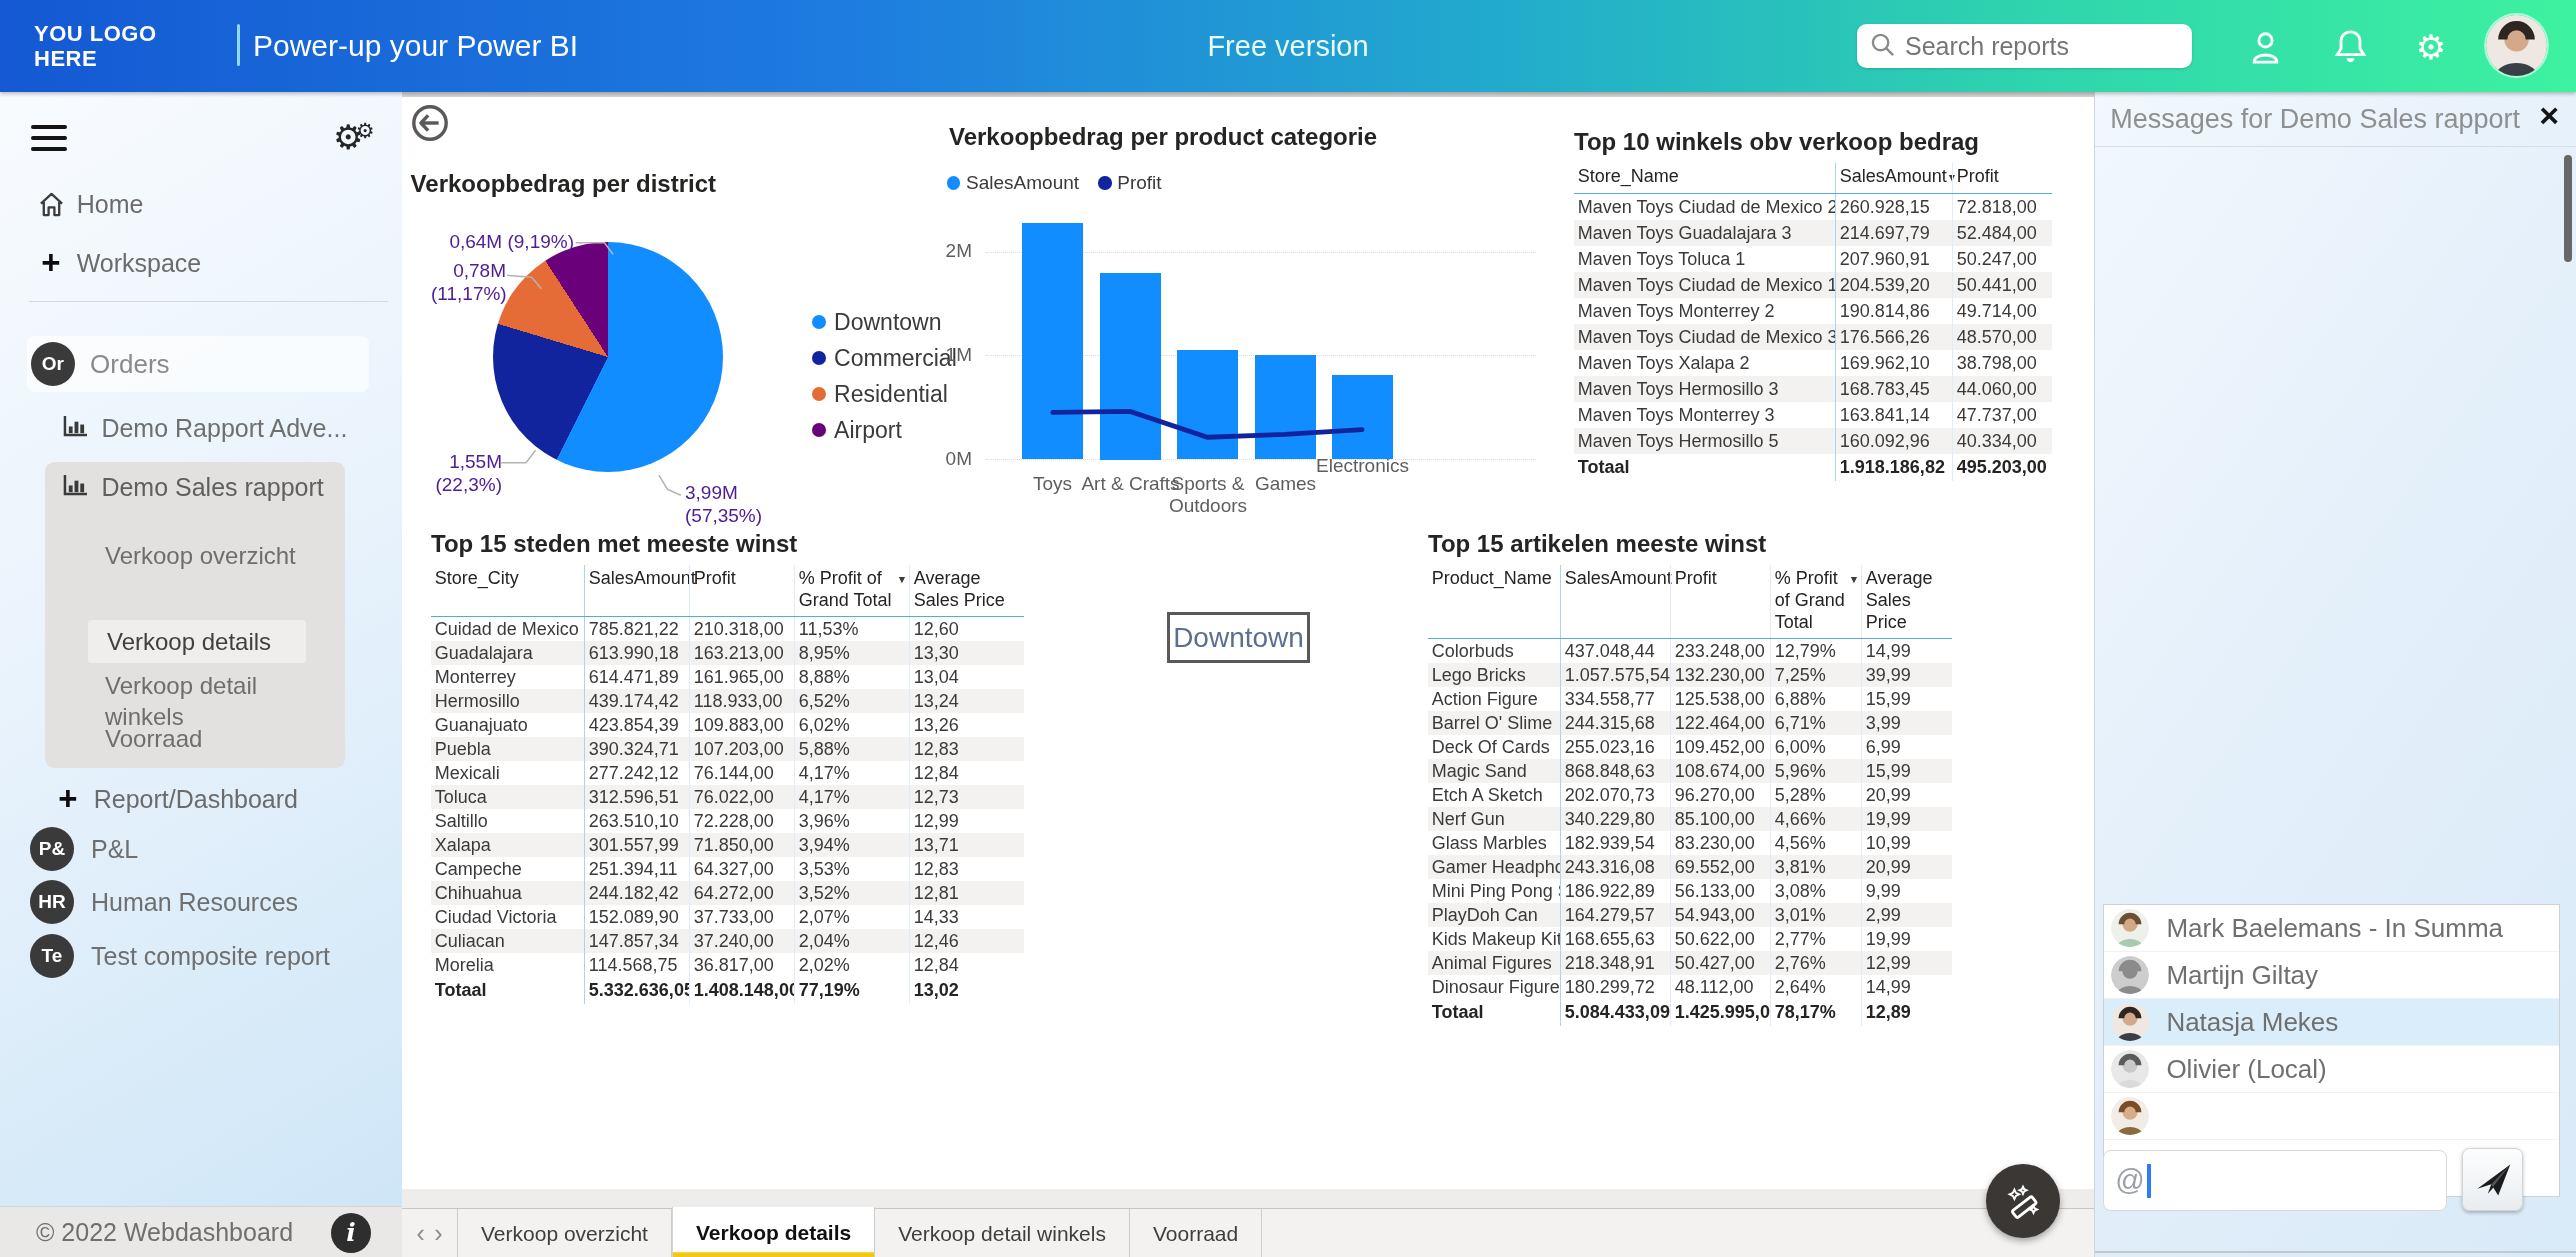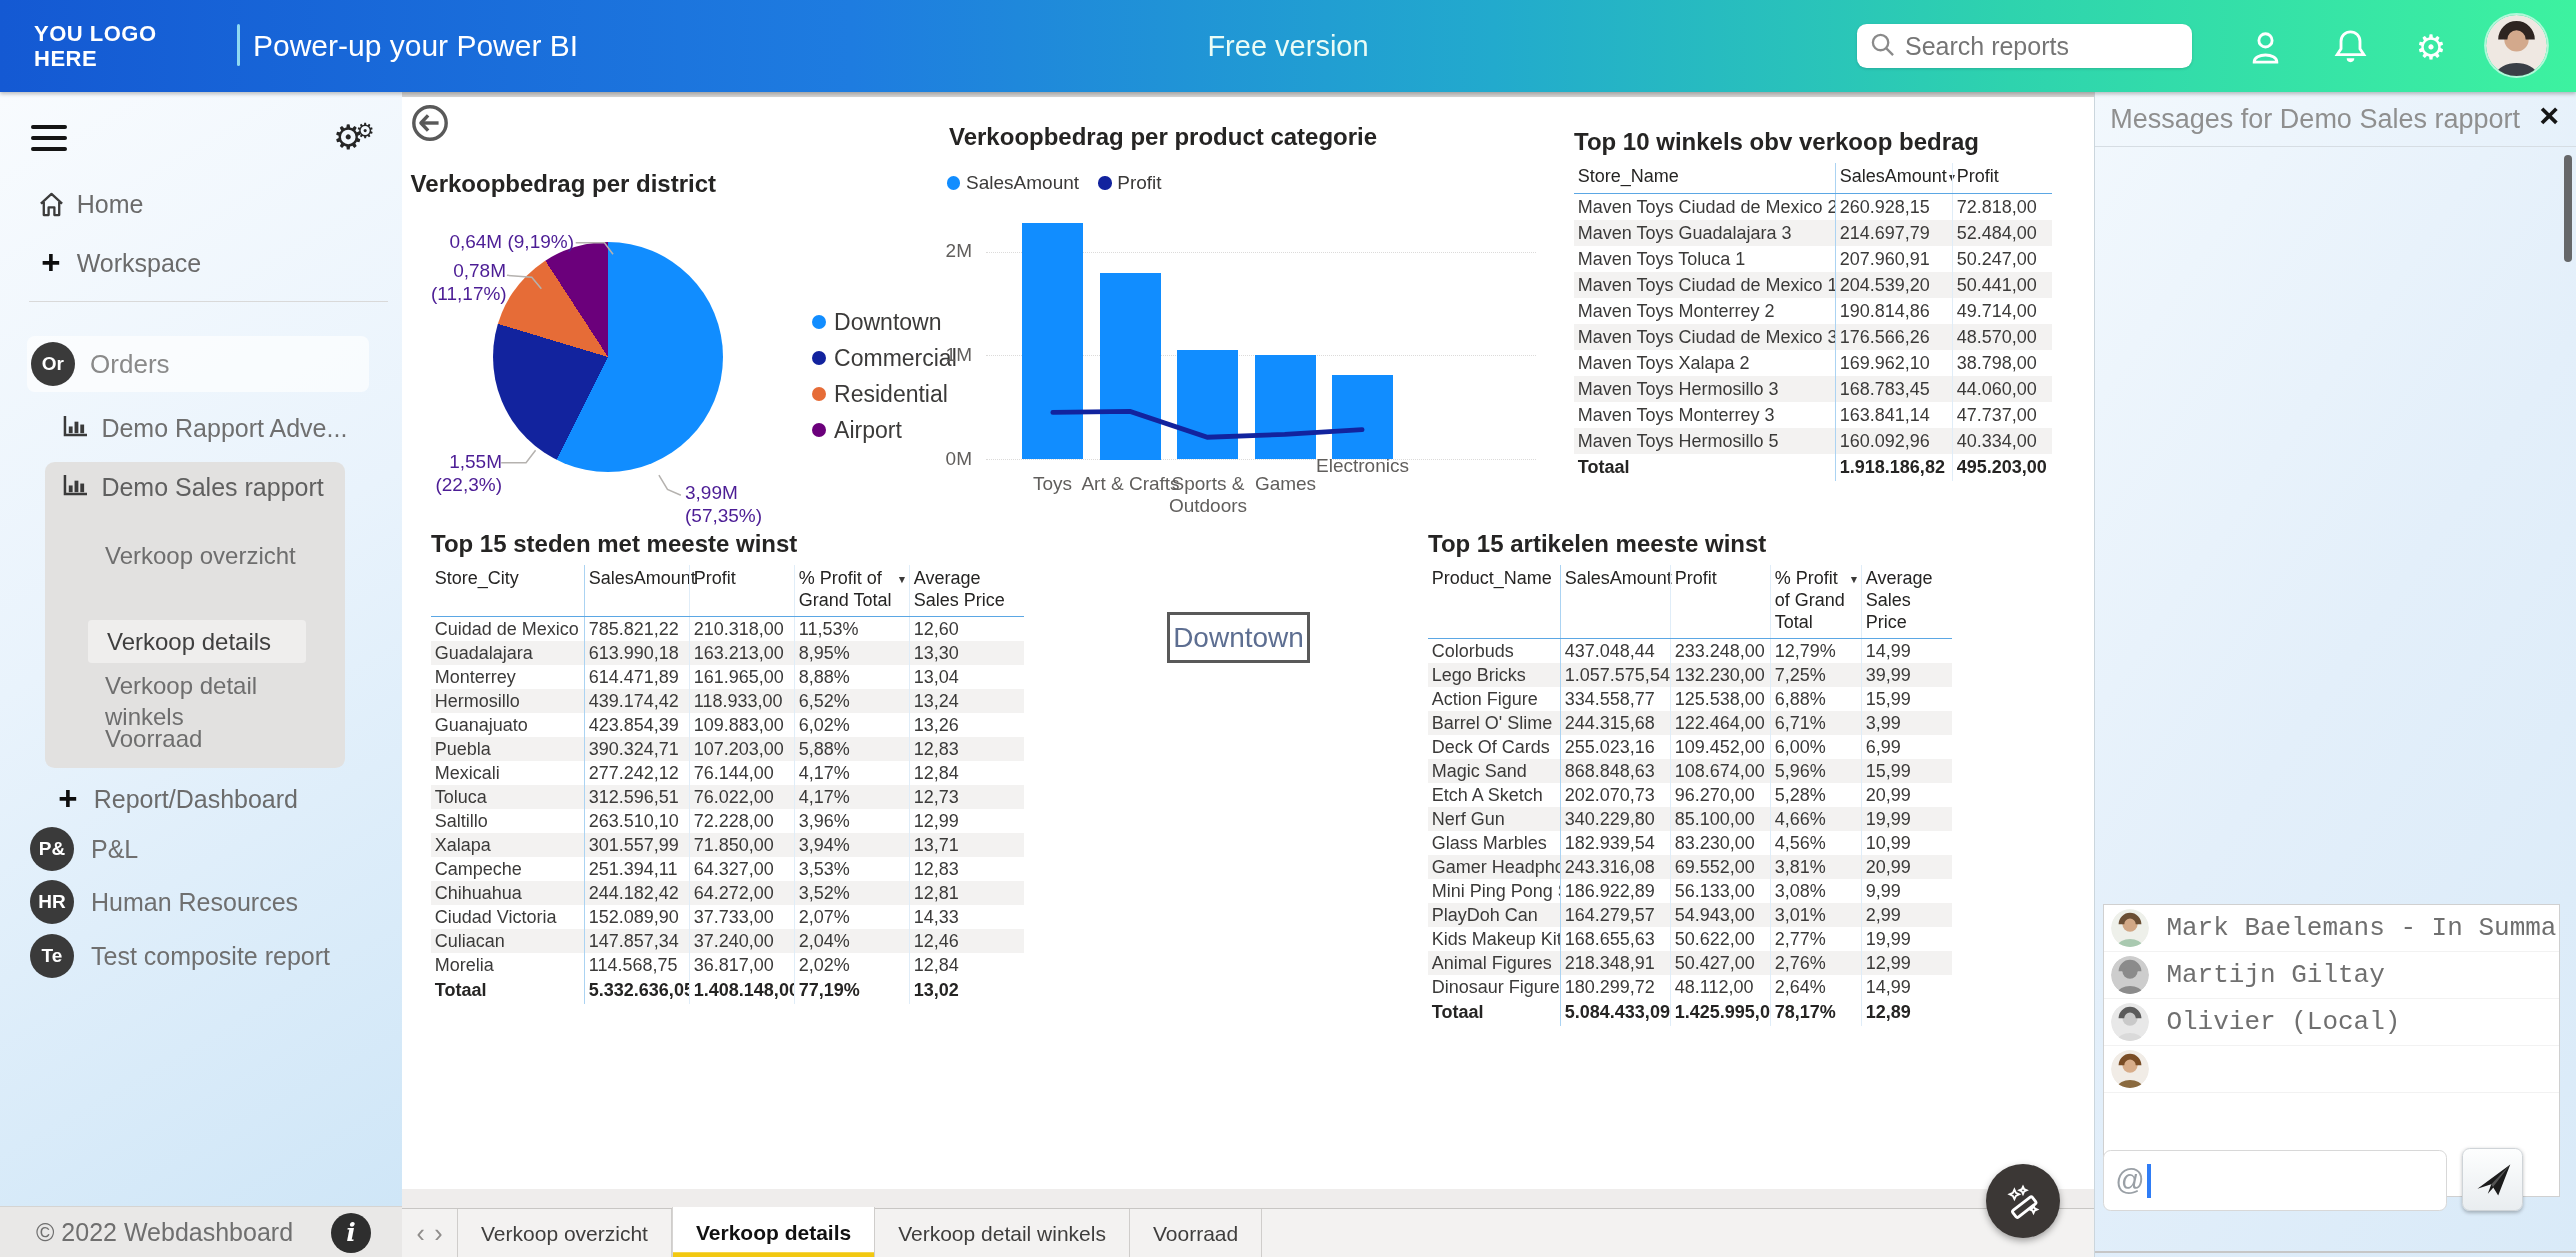--- a/index.html
+++ b/index.html
@@ -112,21 +112,21 @@
   .tab { padding:0 23px; display:flex; align-items:center; font-size:21px; color:#3f3e3d; border-right:1px solid #cfcdcb; cursor:pointer; white-space:nowrap; }
   .tab.active { background:#fff; font-weight:700; color:#111; box-shadow:inset 0 -5.7px 0 #f2c811; border-left:1px solid #d6d4d2; margin-top:-1.9px; }
 
   
   .panel { position:absolute; left:2094px; top:92px; width:482px; height:1166px;
     background:linear-gradient(125deg,#f2f8fd 0%,#e3effa 50%,#d9eaf8 100%); border-left:1px solid #cbd6dd; z-index:25; }
   .panel-head { position:absolute; left:0; top:0; width:100%; height:55px; border-bottom:1px solid #d6dde3; }
   .panel-title { position:absolute; left:15.3px; top:11.5px; color:#8f8f8f; font-size:27px; }
   .panel-close { position:absolute; right:17px; top:3.8px; font-size:34px; font-weight:900; color:#151515; cursor:pointer; }
   .userbox { position:absolute; left:7.7px; top:812px; width:457px; height:293px; background:#fff; border:1px solid #d0d0d0;
-    border-radius:0; overflow:hidden;font-family:Liberation Mono, monospace; }
+    border-radius:0; overflow:hidden; }
   .urow { height:47px; display:flex; align-items:center; gap:17px; padding-left:7.7px; cursor:pointer; border-bottom:1px solid #f2f2f2; }
   .urow.hl { background:#d9edfa; }
   .urow .uname { color:#6f6f6f; font-size:26px; }
   .uavatar { width:38px; height:38px; border-radius:50%; overflow:hidden; flex:0 0 38px; }
   .ubox-scroll { position:absolute; right:3.8px; top:63px; width:8.6px; height:107px; background:#4f4f4f; border-radius:4.8px; opacity:.85; }
   .msg-input { position:absolute; left:7.7px; top:1058px; width:344px; height:61px; background:#fff; border:1px solid #d8d8d8;
     border-radius:7.7px; display:flex; align-items:center; padding-left:11.5px; cursor:text; }
   .msg-input .at { color:#9aa0a6; font-size:29px; }
   .caret { display:inline-block; width:4.8px; height:34px; background:#2f7df6; margin-left:1.9px; }
   .sendbtn { position:absolute; left:367px; top:1056px; width:61px; height:63px; border-radius:7.7px;
@@ -707,20 +707,29 @@
         </div>
         <div class="urow">
           <span class="uavatar"><svg width="38" height="38" viewBox="0 0 40 40">
     <circle cx="20" cy="20" r="20" fill="#cdcdcd"></circle>
     <circle cx="20" cy="16" r="8" fill="#8b8b8b"></circle>
     <path d="M11,16 a9,9 0 0 1 18,0" fill="none" stroke="#8b8b8b" stroke-width="6"></path>
     <path d="M5,42 C7,28 33,28 35,42 Z" fill="#8b8b8b"></path>
             </svg></span>
           <span class="uname">Martijn Giltay</span>
         </div>
+        <div class="urow hl">
+          <span class="uavatar"><svg width="38" height="38" viewBox="0 0 40 40">
+    <circle cx="20" cy="20" r="20" fill="#efe8e2"></circle>
+    <circle cx="20" cy="16" r="8" fill="#d3a98c"></circle>
+    <path d="M11,16 a9,9 0 0 1 18,0" fill="none" stroke="#2e2420" stroke-width="6"></path>
+    <path d="M5,42 C7,28 33,28 35,42 Z" fill="#3a3f46"></path>
+            </svg></span>
+          <span class="uname">Natasja Mekes</span>
+        </div>
         <div class="urow">
           <span class="uavatar"><svg width="38" height="38" viewBox="0 0 40 40">
     <circle cx="20" cy="20" r="20" fill="#e8e8e8"></circle>
     <circle cx="20" cy="16" r="8" fill="#c9c9c9"></circle>
     <path d="M11,16 a9,9 0 0 1 18,0" fill="none" stroke="#5b5b5b" stroke-width="6"></path>
     <path d="M5,42 C7,28 33,28 35,42 Z" fill="#dadada"></path>
             </svg></span>
           <span class="uname">Olivier (Local)</span>
         </div>
         <div class="urow">

